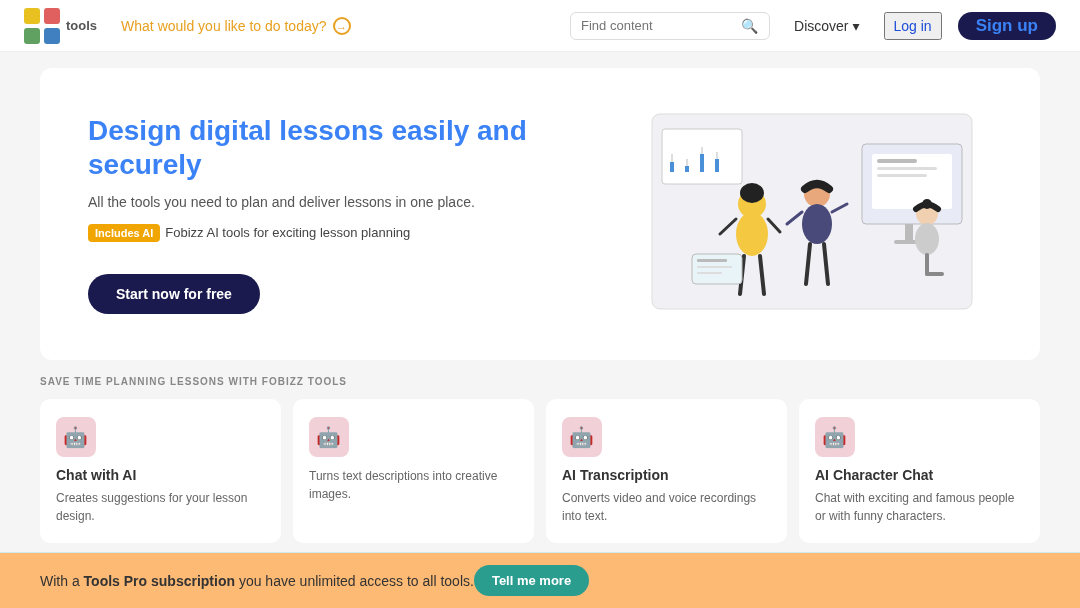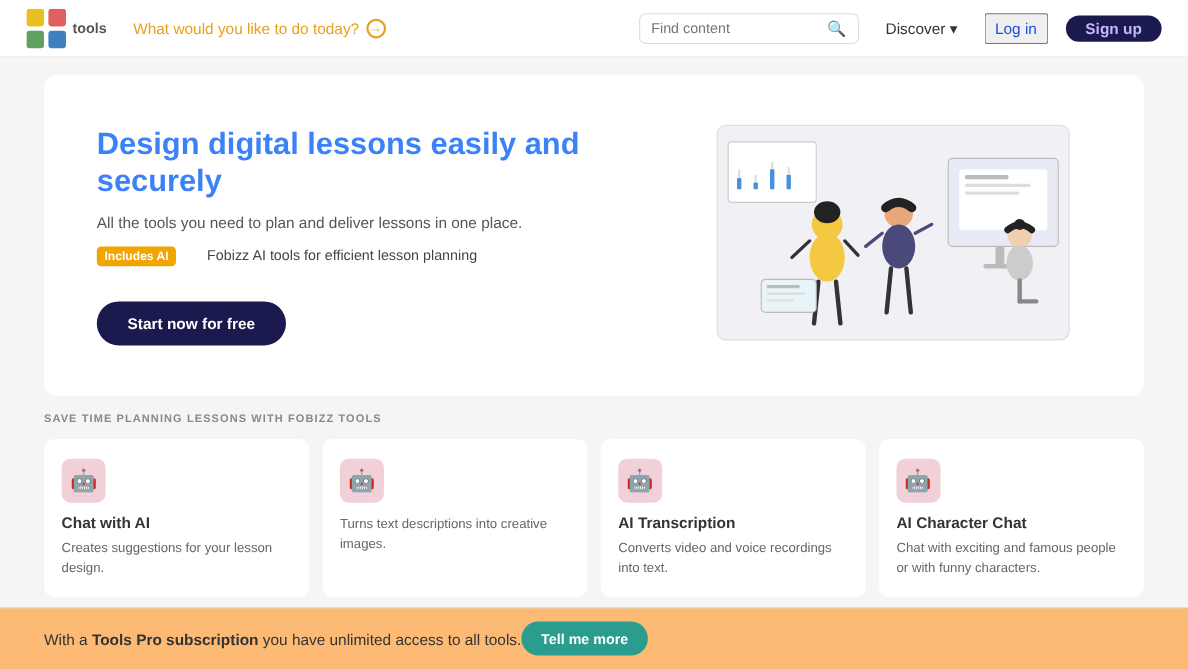--- a/index.html
+++ b/index.html
@@ -32,37 +32,37 @@
     }
     .search-icon { color: #999; font-size: 14px; }
     .nav-discover {
       display: flex; align-items: center; gap: 4px; cursor: pointer;
       font-size: 14px; color: #333; font-weight: 500; padding: 4px 8px;
     }
     .nav-login {
       cursor: pointer; font-size: 14px; color: #1d4ed8; font-weight: 500; padding: 4px 8px;
     }
     .nav-signup {
-      background: #1a1a4e; color: #c4b5fd; border: none; border-radius: 20px;
-      padding: 4px 18px; font-size: 14px; font-weight: 600; cursor: pointer;
+      background: #1a1a4e; color: #3b82f6; border: none; border-radius: 20px;
+      padding: 4px 18px; font-size: 17px; font-weight: 600; cursor: pointer;
     }
 
     
     .hero-section {
       background: #fff; margin: 16px 40px; border-radius: 12px;
       padding: 36px 48px; display: flex; align-items: center; gap: 20px;
       min-height: 260px;
     }
     .hero-content { flex: 1; }
     .hero-title { font-size: 28px; font-weight: 700; color: #3b82f6; margin-bottom: 12px; line-height: 1.2; }
     .hero-subtitle { font-size: 14px; color: #555; margin-bottom: 14px; }
     .hero-checks { list-style: none; margin-bottom: 16px; }
     .hero-checks li { font-size: 13px; color: #444; margin-bottom: 4px; }
     .hero-checks li::before { content: '✓ '; color: #555; }
-    .hero-ai-row { display: flex; align-items: flex-start; gap: 28px; margin-bottom: 32px; }
+    .hero-ai-row { display: flex; align-items: center; gap: 5px; margin-bottom: 32px; }
     .ai-badge {
       background: #f0a500; color: #fff; font-size: 11px; font-weight: 700;
       padding: 3px 7px; border-radius: 4px;
     }
     .ai-label { font-size: 13px; color: #444; }
     .start-btn {
       background: #1a1a4e; color: #fff; border: none; border-radius: 24px;
       padding: 12px 28px; font-size: 14px; font-weight: 600; cursor: pointer;
     }
     .hero-image { flex: 0 0 360px; height: 220px; position: relative; }
@@ -138,21 +138,21 @@
   <button class="nav-login">Log in</button>
   <button class="nav-signup">Sign up</button>
 </nav>
 
 <section class="hero-section">
   <div class="hero-content">
     <h1 class="hero-title">Design digital lessons easily and securely</h1>
     <p class="hero-subtitle">All the tools you need to plan and deliver lessons in one place.</p>
     <div class="hero-ai-row">
       <span class="ai-badge">Includes AI</span>
-      <span class="ai-label">Fobizz AI tools for efficient lesson planning</span>
+      <span class="ai-label">Fobizz AI tools for exciting lesson planning</span>
     </div>
     <button class="start-btn">Start now for free</button>
   </div>
 
   <div class="hero-image">
     
     <svg viewBox="0 0 360 220" class="hero-svg">
 
       <rect x="20" y="10" width="320" height="195" rx="8" fill="#f0f0f5" stroke="#ddd" stroke-width="1"></rect>
 

